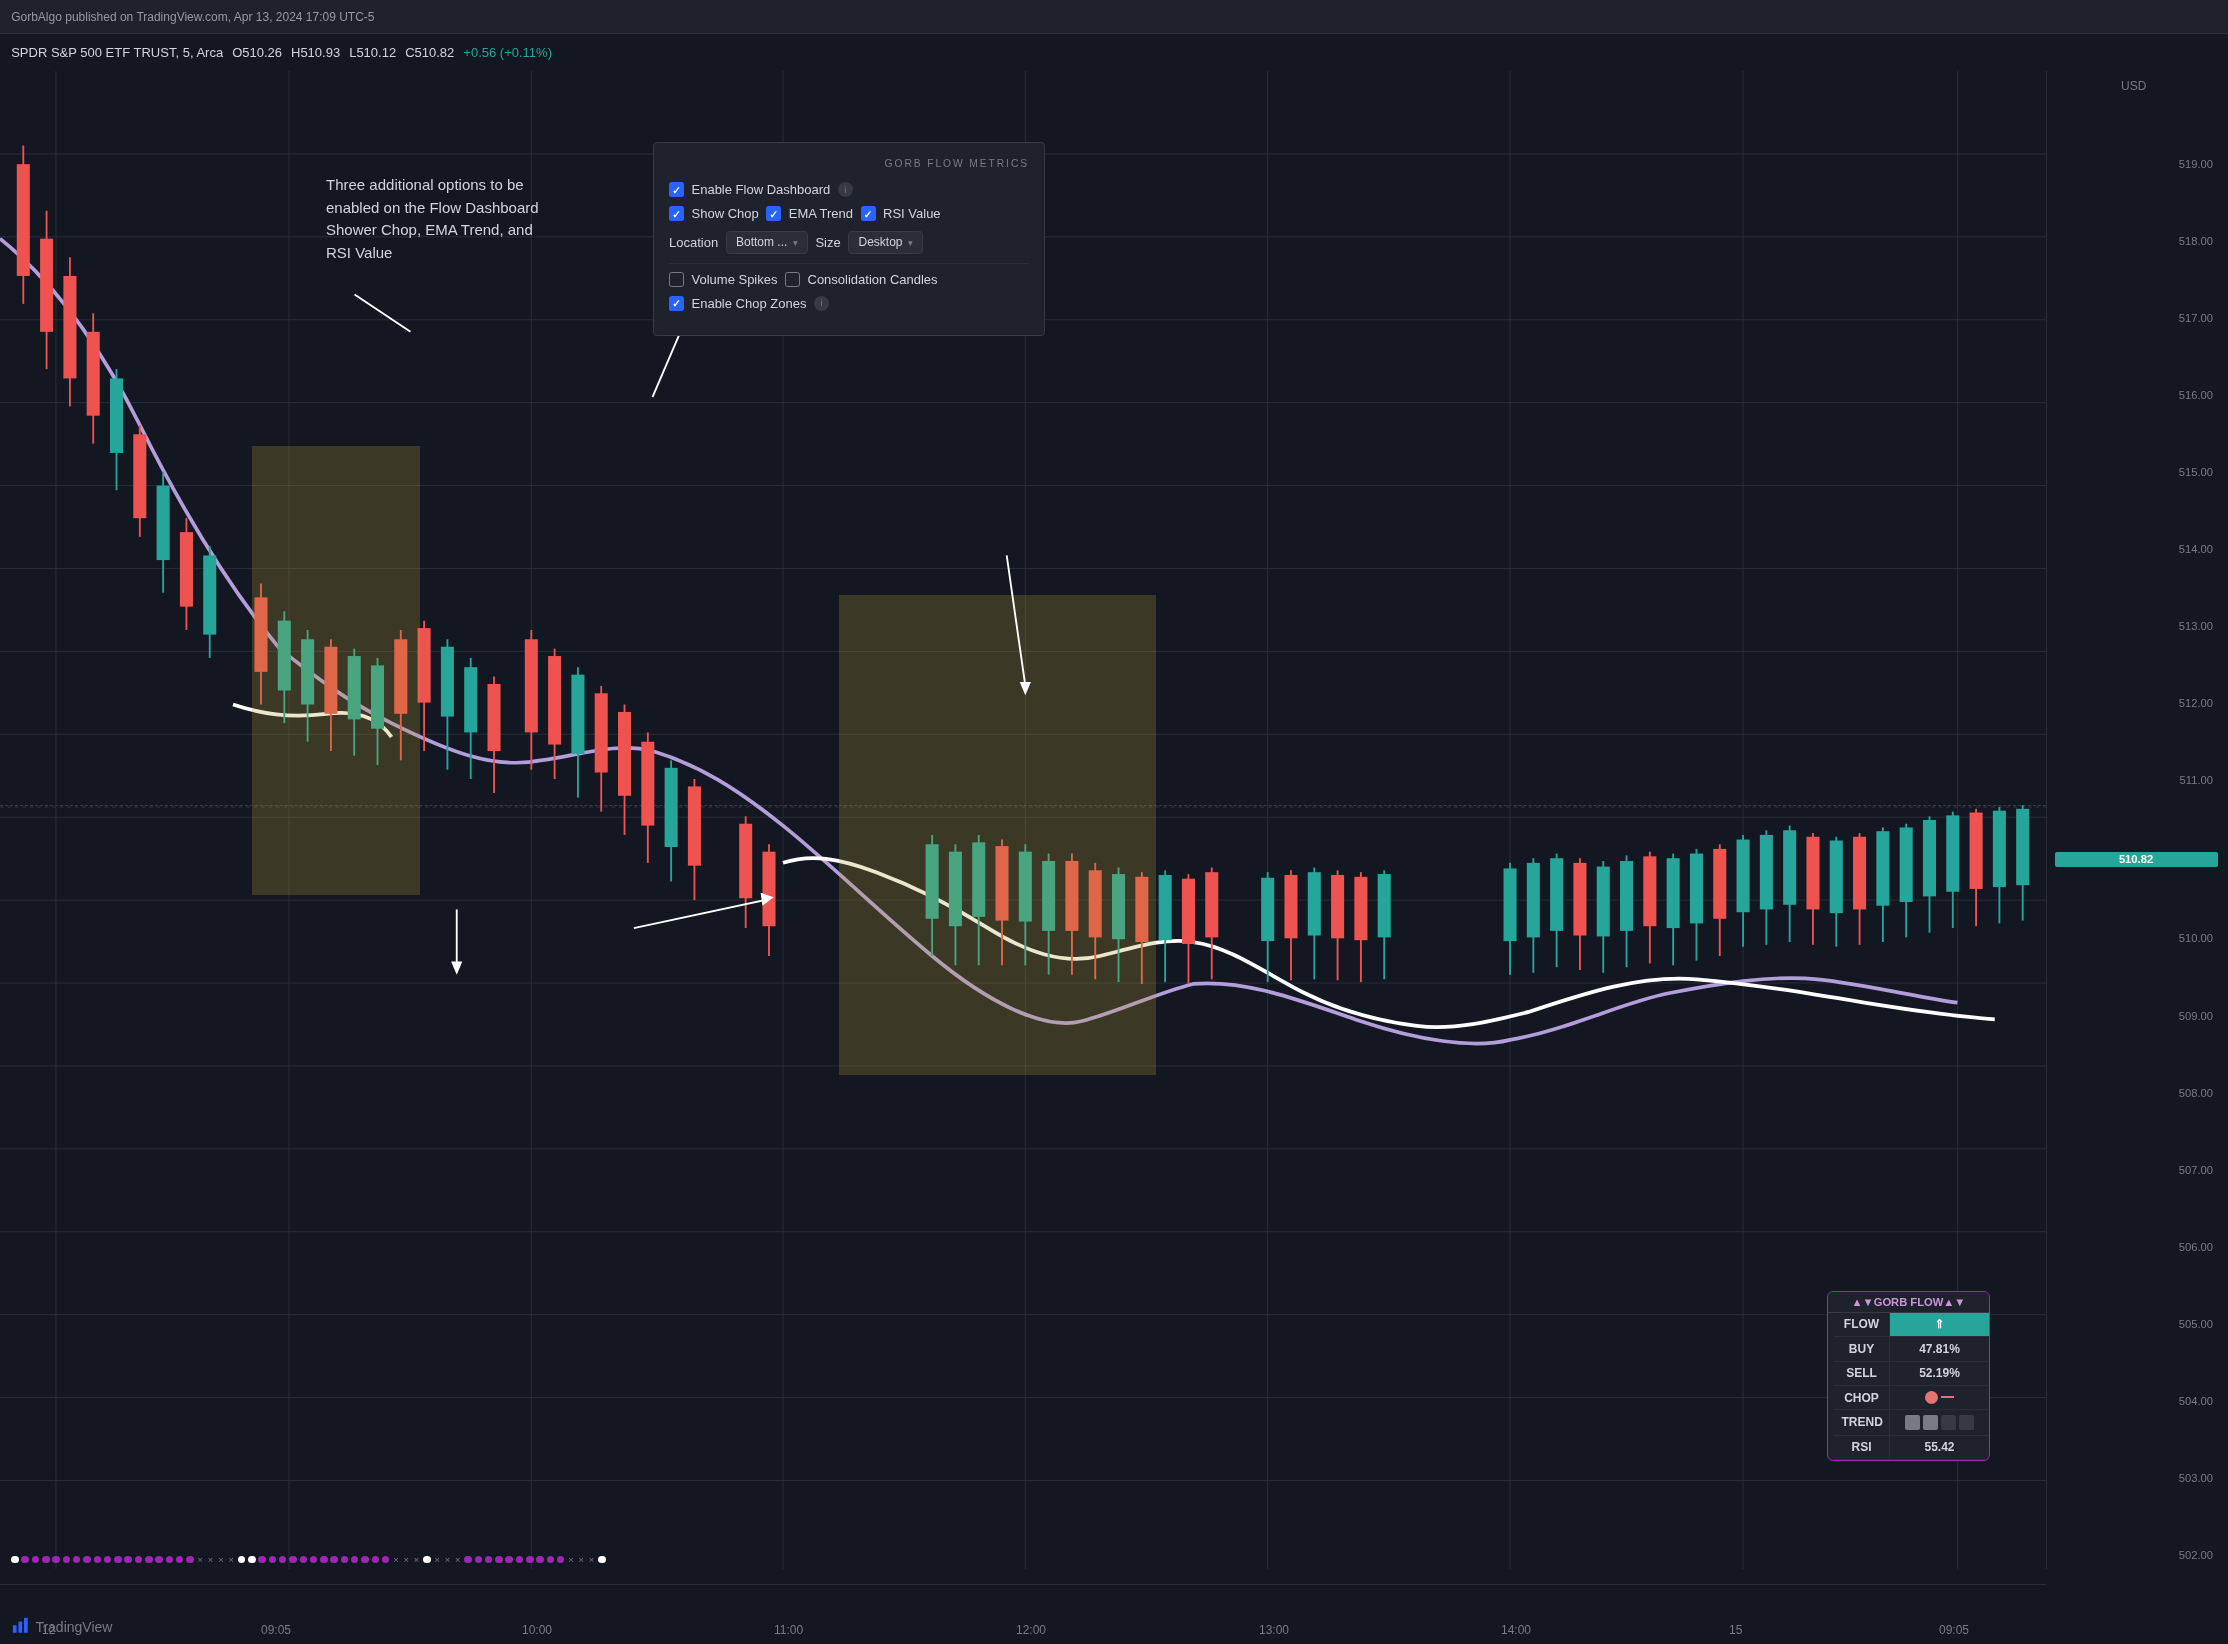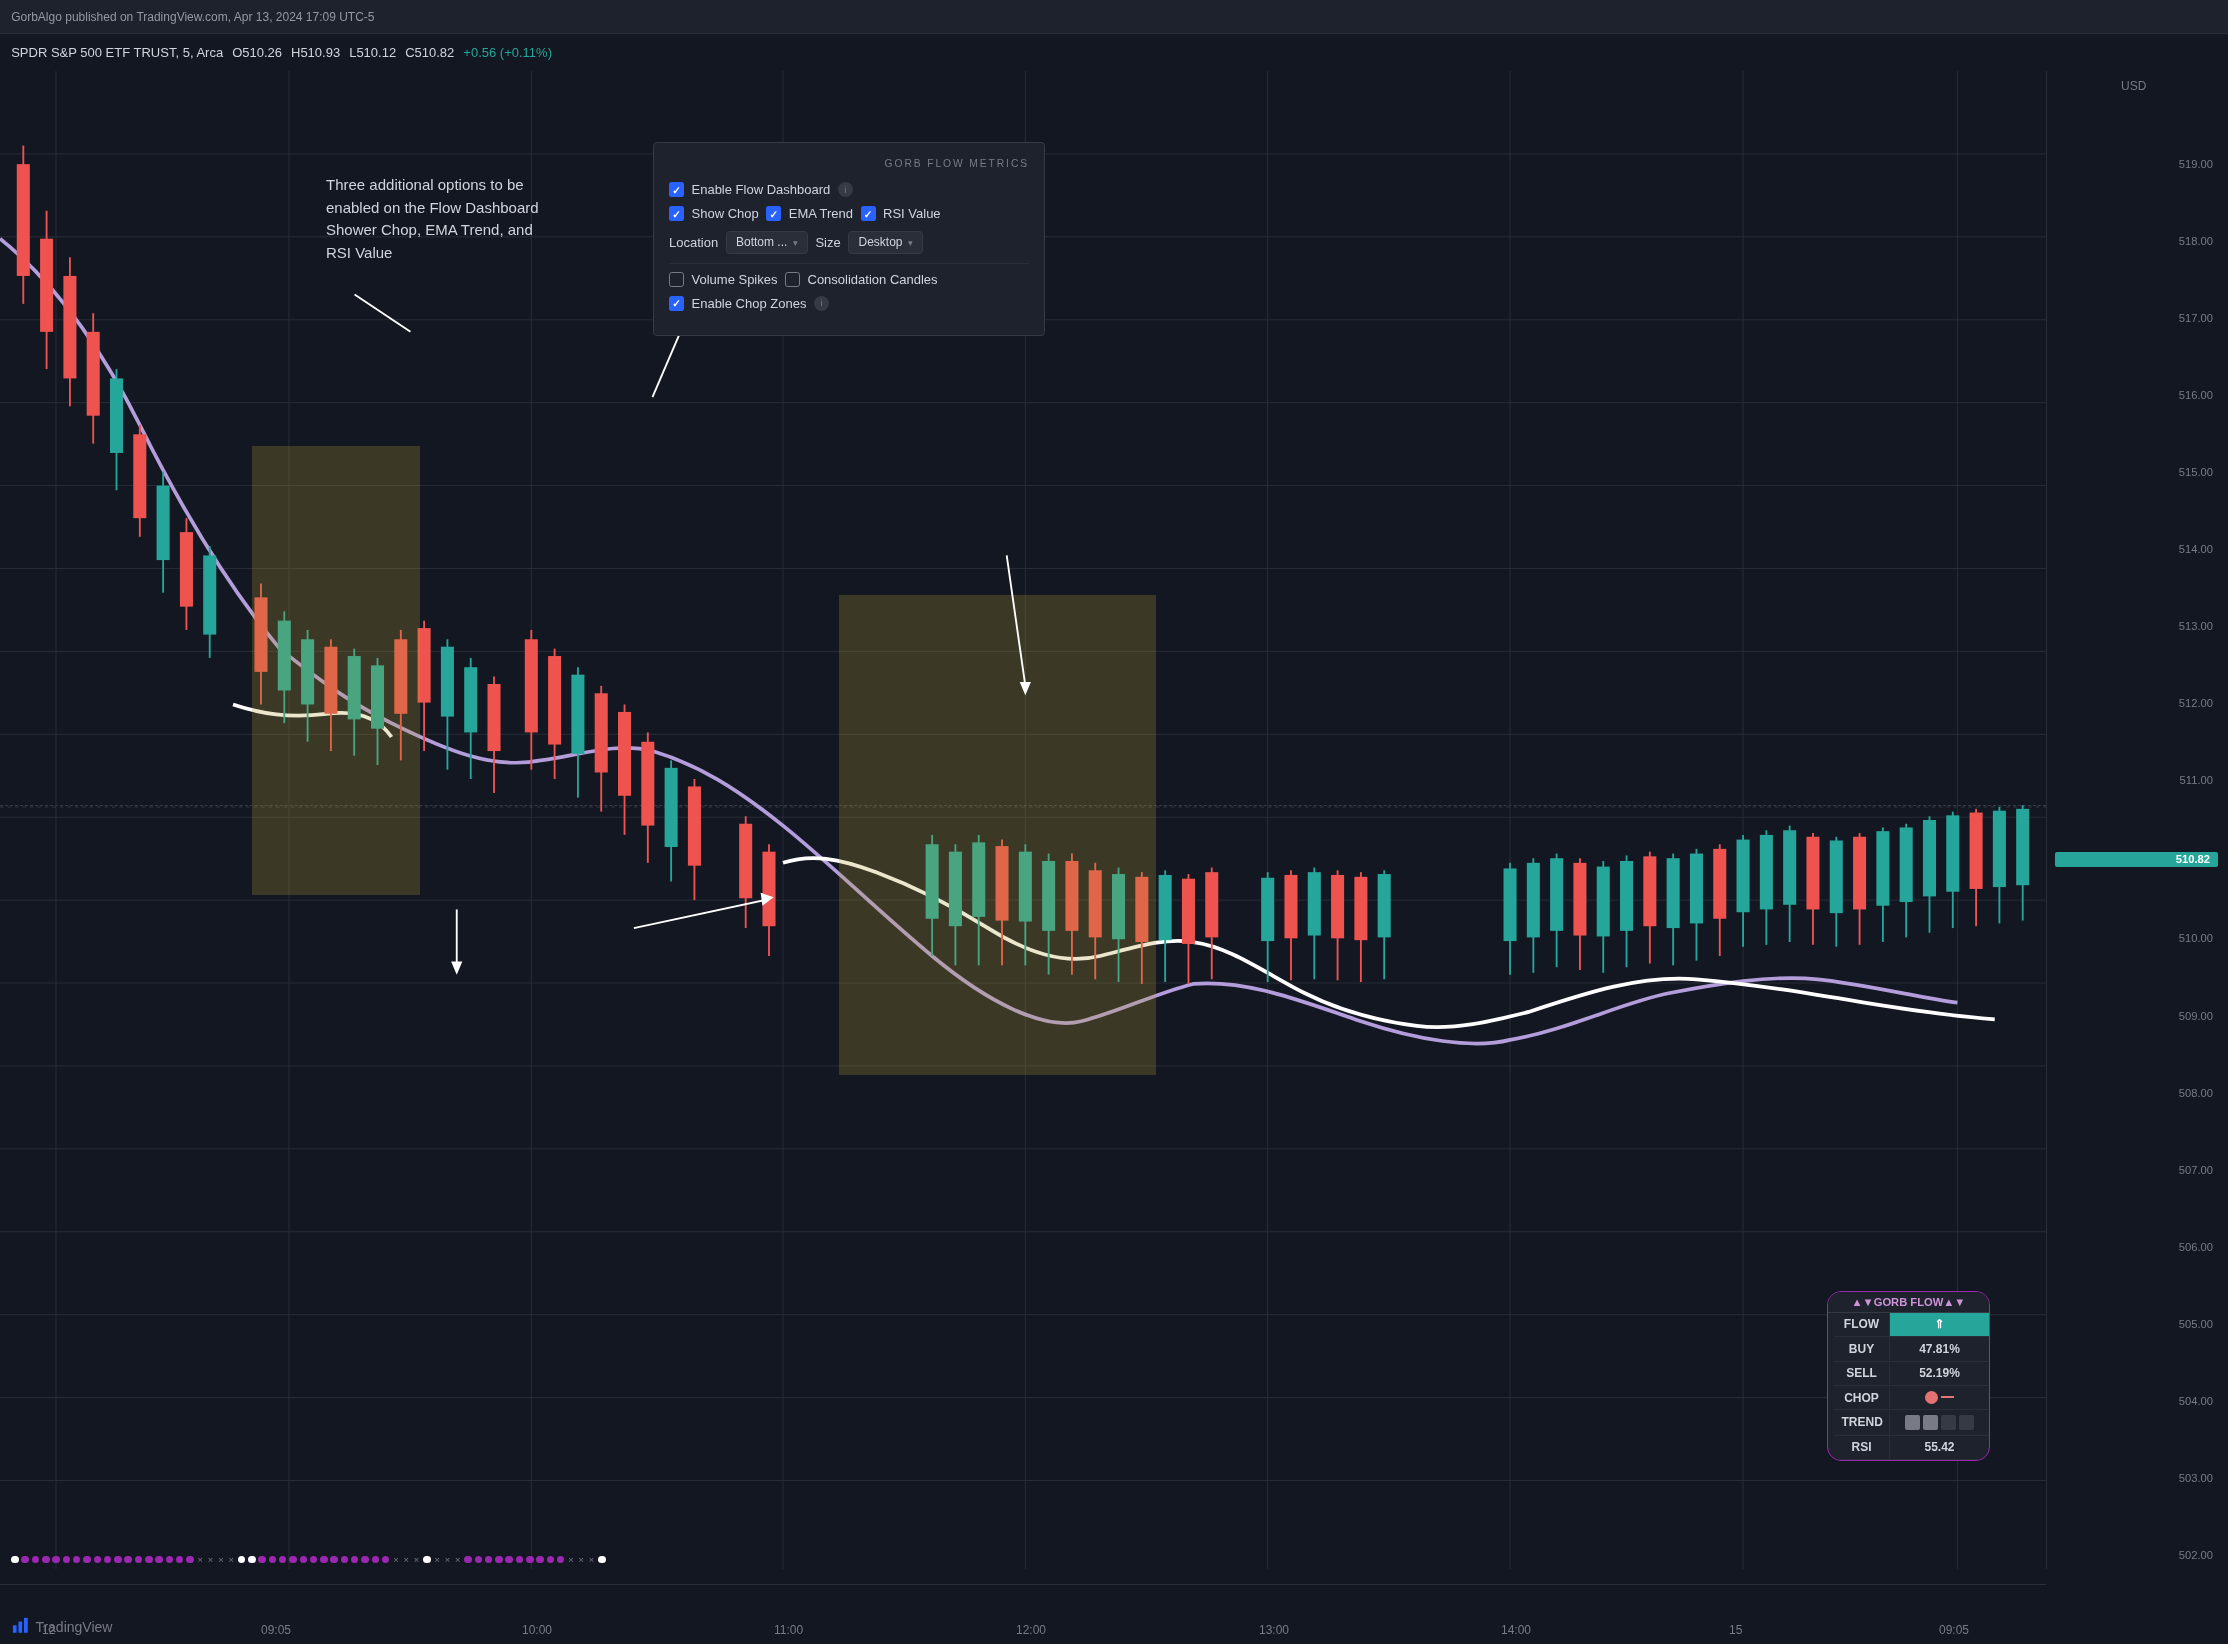--- a/index.html
+++ b/index.html
@@ -71,21 +71,21 @@
       text-align: right;
       padding-right: 7.5px;
     }
     .price-tick-current {
       background: #26a69a;
       color: #fff;
       padding: 1.9px 7.5px;
       border-radius: 1.9px;
       font-size: 11.2px;
       font-weight: bold;
-      text-align: right;
+      text-align: center;
       margin-right: 3px;
     }
 
     
     #time-axis {
       position: absolute;
       bottom: 0; left: 0;
       width: 2046px;
       height: 60px;
       background: #131722;
@@ -176,21 +176,21 @@
     }
 
     
     #flow-dashboard {
       position: absolute;
       bottom: 108px;
       right: 56px;
       width: 163px;
       background: #1e222d;
       border: 1.9px solid #9c27b0;
-      border-radius: 14px;
+      border-radius: 6px;
       overflow: hidden;
       z-index: 10;
     }
     .flow-title-row {
       background: #1e222d;
       text-align: center;
       padding: 3.7px 0;
       font-size: 11.2px;
       font-weight: bold;
       color: #ce93d8;

